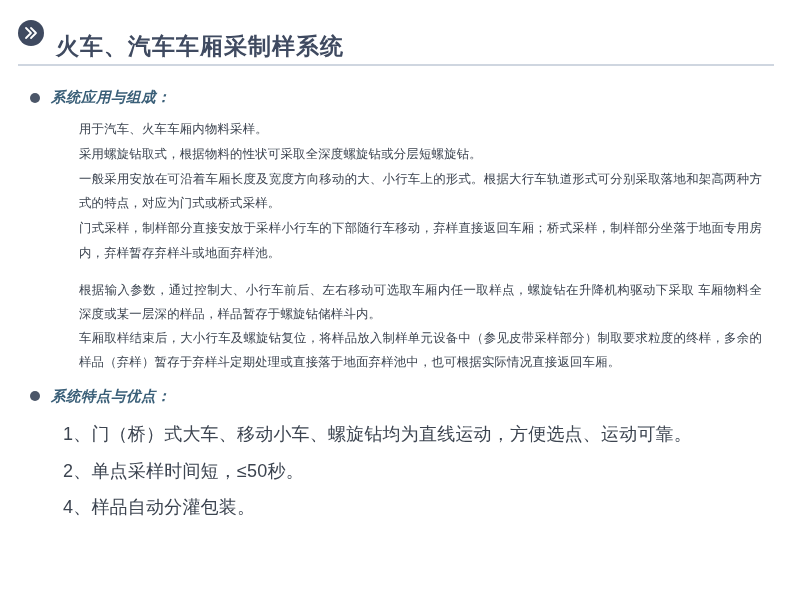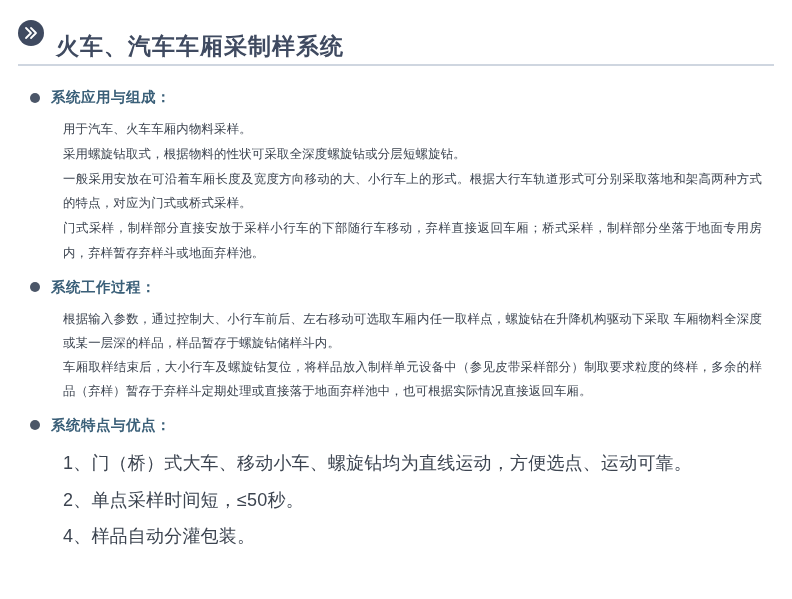--- a/index.html
+++ b/index.html
@@ -71,26 +71,27 @@
     border-radius: 50%;
     background: #4b5668;
     margin-right: 11px;
     flex: 0 0 auto;
   }
   .section-title {
     font-size: 14.5px;
     font-weight: bold;
     color: #3a5f78;
     letter-spacing: 0.5px;
+    font-style: italic;
   }
   .para {
     font-size: 12.4px;
     line-height: 2.0;
     color: #3c4450;
-    margin: 0 0 0 33px;
+    margin: 0 0 0 49px;
     text-align: justify;
     letter-spacing: 0.2px;
   }
   .para.tight { line-height: 1.95; }
   .list-item {
     font-size: 18px;
     line-height: 2.05;
     color: #3c4450;
     margin: 0 0 0 33px;
     letter-spacing: 0.2px;
@@ -119,24 +120,20 @@
         <span class="bullet-dot"></span>
         <span class="section-title">系统应用与组成：</span>
       </div>
       <p class="para">用于汽车、火车车厢内物料采样。</p>
       <p class="para">采用螺旋钻取式，根据物料的性状可采取全深度螺旋钻或分层短螺旋钻。</p>
       <p class="para">一般采用安放在可沿着车厢长度及宽度方向移动的大、小行车上的形式。根据大行车轨道形式可分别采取落地和架高两种方式的特点，对应为门式或桥式采样。</p>
       <p class="para">门式采样，制样部分直接安放于采样小行车的下部随行车移动，弃样直接返回车厢；桥式采样，制样部分坐落于地面专用房内，弃样暂存弃样斗或地面弃样池。</p>
     </div>
 
     <div class="section">
-      <div class="section-head">
-        <span class="bullet-dot"></span>
-        <span class="section-title">系统工作过程：</span>
-      </div>
       <p class="para tight">根据输入参数，通过控制大、小行车前后、左右移动可选取车厢内任一取样点，螺旋钻在升降机构驱动下采取 车厢物料全深度或某一层深的样品，样品暂存于螺旋钻储样斗内。</p>
       <p class="para tight">车厢取样结束后，大小行车及螺旋钻复位，将样品放入制样单元设备中（参见皮带采样部分）制取要求粒度的终样，多余的样品（弃样）暂存于弃样斗定期处理或直接落于地面弃样池中，也可根据实际情况直接返回车厢。</p>
     </div>
 
     <div class="section">
       <div class="section-head">
         <span class="bullet-dot"></span>
         <span class="section-title">系统特点与优点：</span>
       </div>
       <p class="list-item">1、门（桥）式大车、移动小车、螺旋钻均为直线运动，方便选点、运动可靠。</p>

